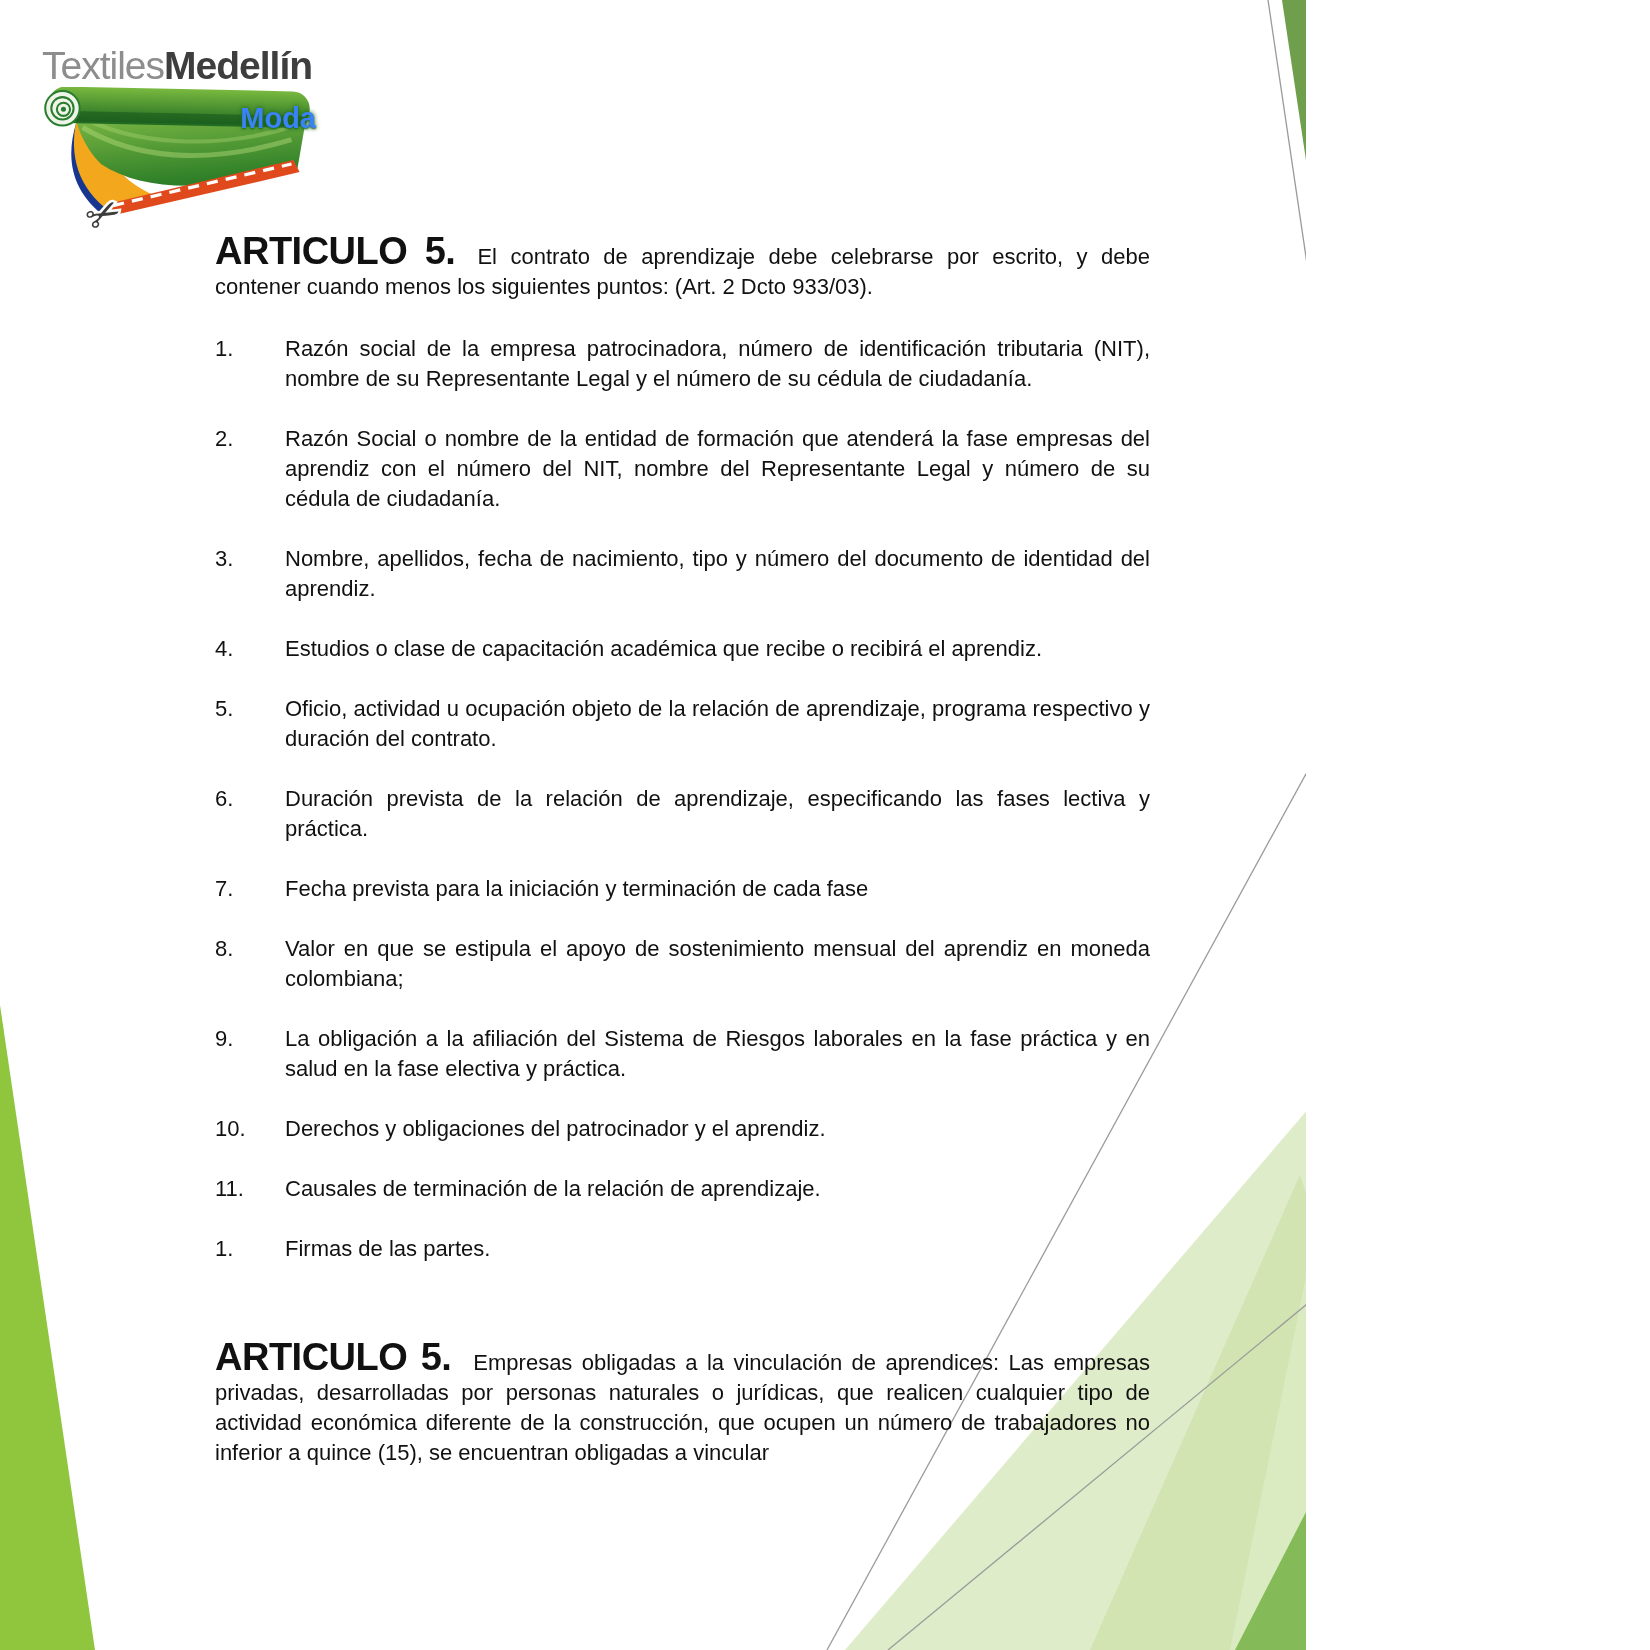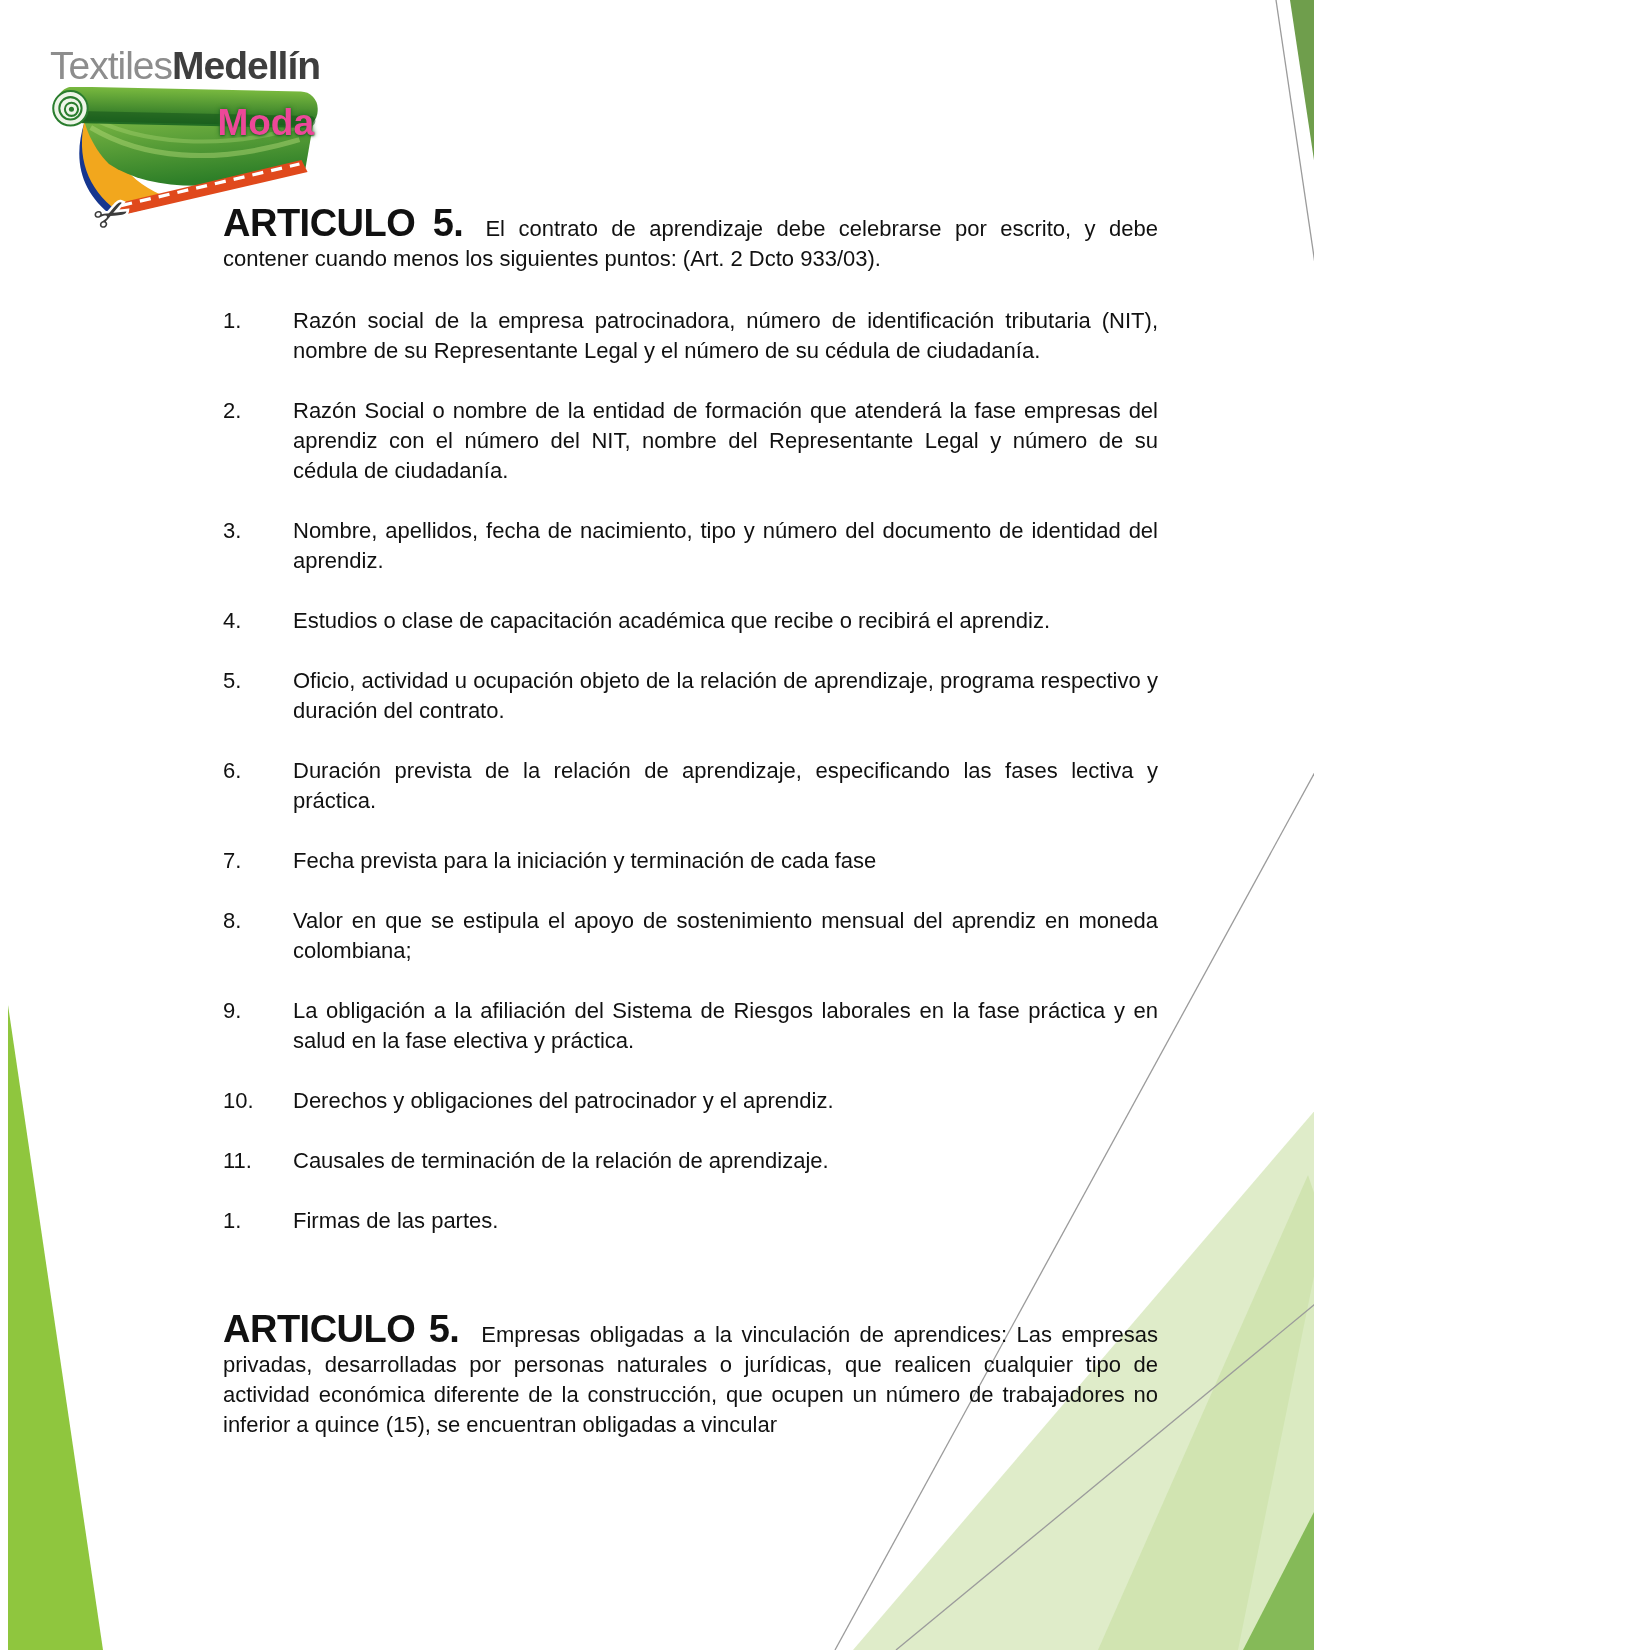--- a/index.html
+++ b/index.html
@@ -1,32 +1,32 @@
 <!DOCTYPE html>
 <html><head>
 <meta charset="utf-8">
 <style>
   html,body{margin:0;padding:0;background:#fff;}
   .slide{
     position:relative;width:1306px;height:1650px;background:#fff;overflow:hidden;
-    font-family:"Liberation Sans",sans-serif;color:#111;margin-left:8px;
+    font-family:"Liberation Sans",sans-serif;color:#111;
   }
   .bg{position:absolute;left:0;top:0;width:1650px;height:1650px;}
   
   .logo{position:absolute;left:42px;top:46px;width:286px;}
   .logo-text{font-size:39px;letter-spacing:-1px;line-height:1;white-space:nowrap;}
   .lt-light{color:#8d8d8d;font-weight:400;}
   .lt-bold{color:#3e3e3e;font-weight:700;}
   .logo-art{display:block;margin-top:2px;width:276px;height:152px;}
   .moda{
-    position:absolute;right:22px;top:56px;color:#ec4899;font-weight:700;font-size:37px;
+    position:absolute;right:12px;top:56px;color:#3b82f6;font-weight:700;font-size:29px;
     letter-spacing:0px;text-shadow:0 0 5px #1f6a22,0 1px 2px #1f6a22;
   }
   
-  .content{position:absolute;left:215px;top:208px;width:935px;}
+  .content{position:absolute;left:215px;top:236px;width:935px;}
   .para{margin:0;text-align:justify;font-size:22px;line-height:30px;}
   .h1{font-weight:700;font-size:38px;letter-spacing:-0.5px;margin-right:22px;white-space:nowrap;}
   .list{margin-top:32px;}
   .item{display:flex;margin-bottom:30px;font-size:22px;line-height:30px;}
   .item .num{flex:0 0 70px;}
   .item .txt{flex:1;text-align:justify;}
   .para6{margin-top:78px;}
 </style>
 </head>
 <body>

